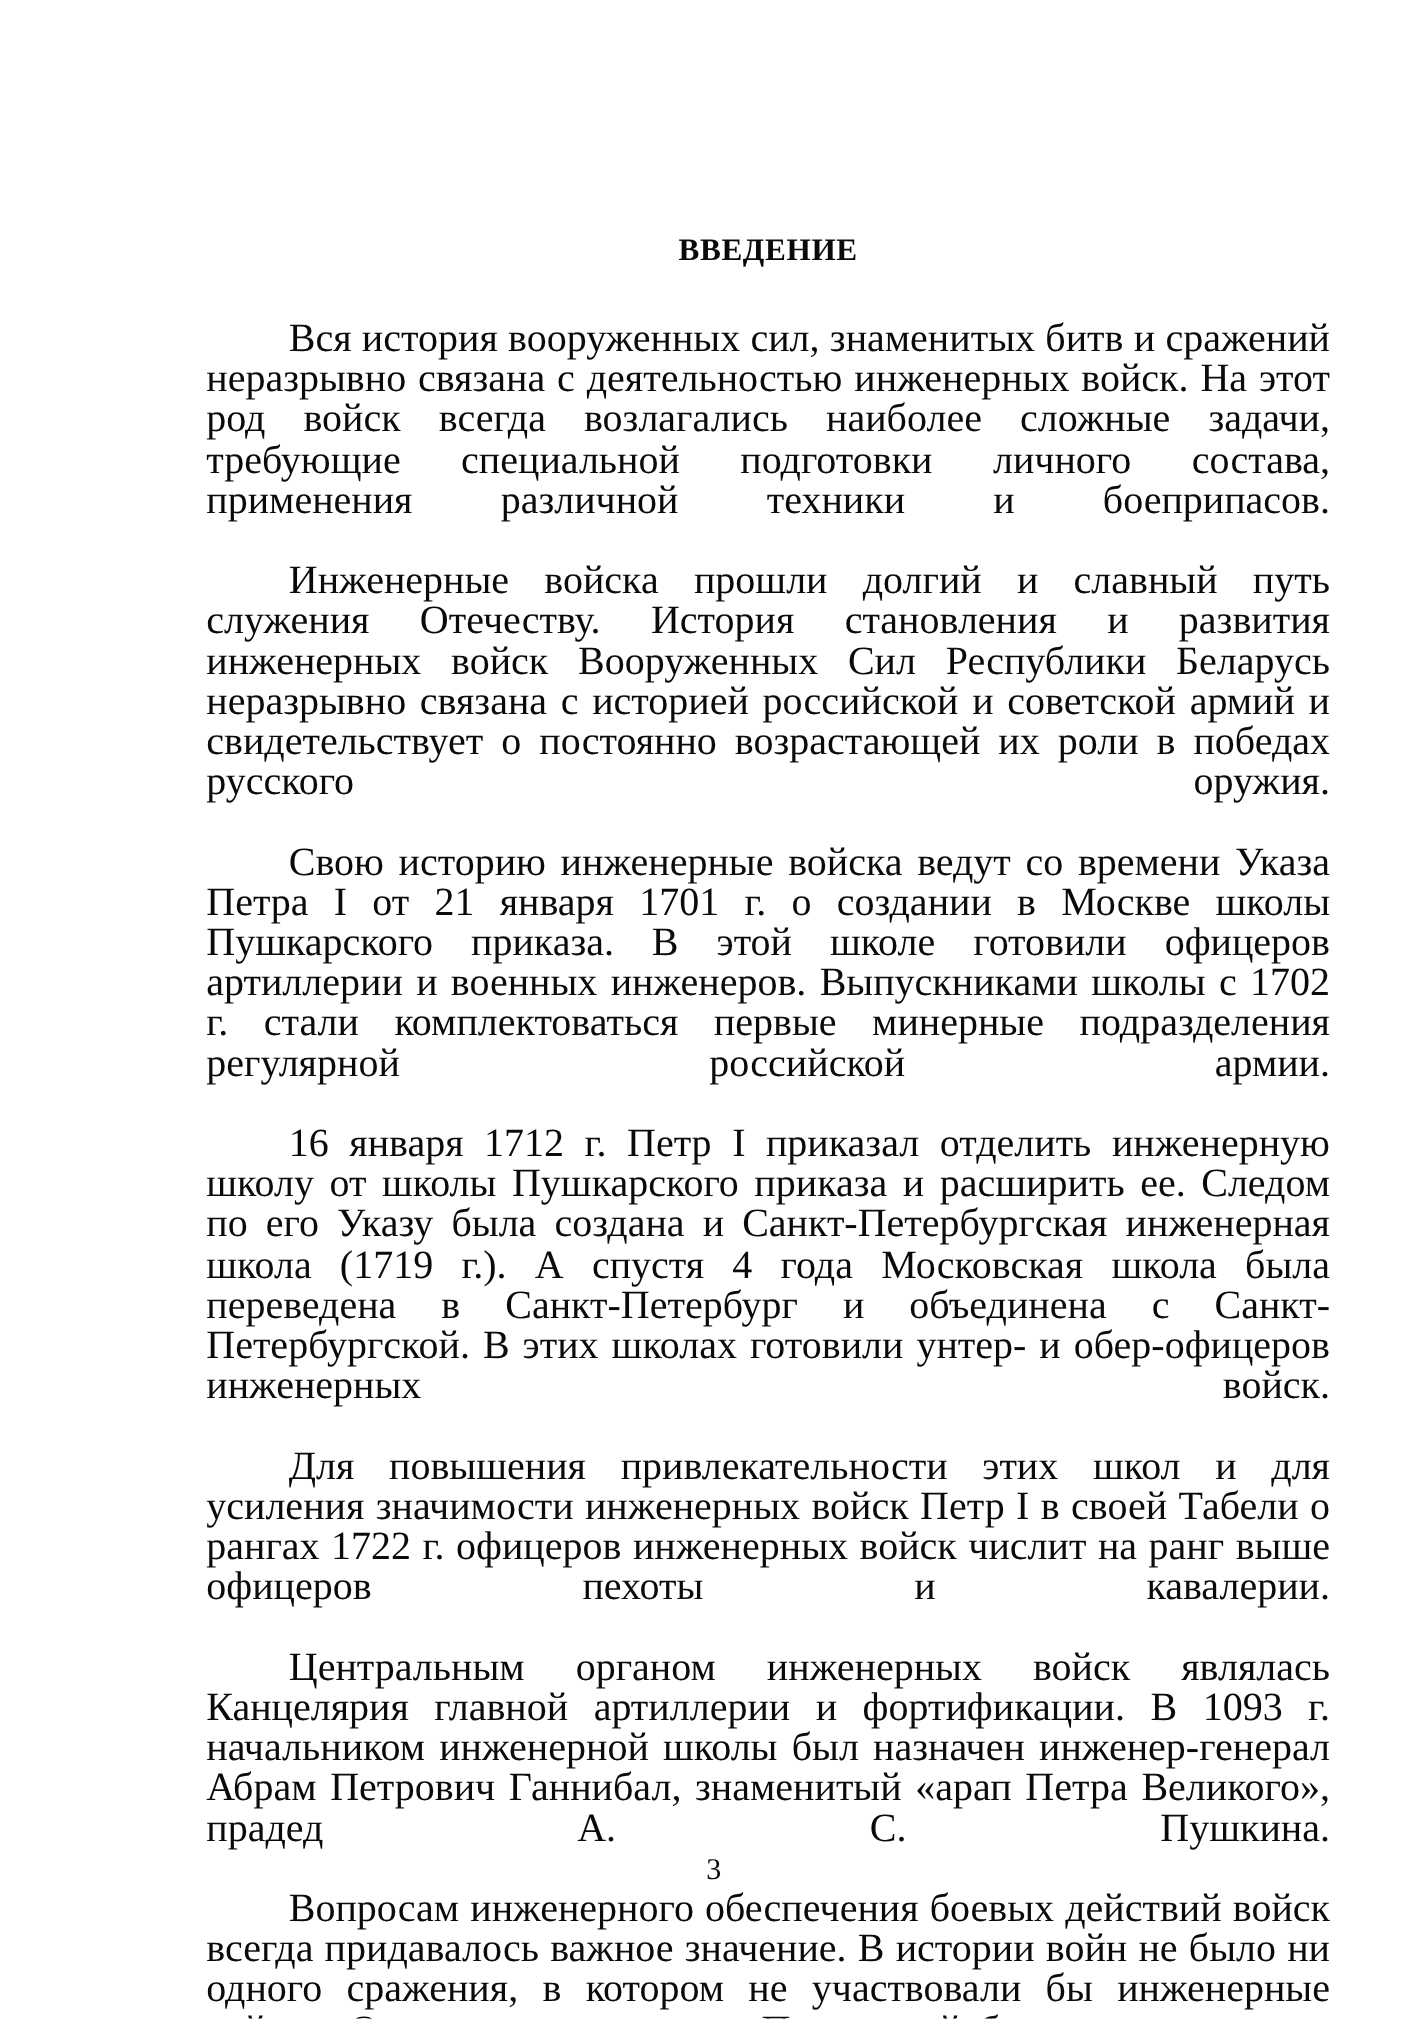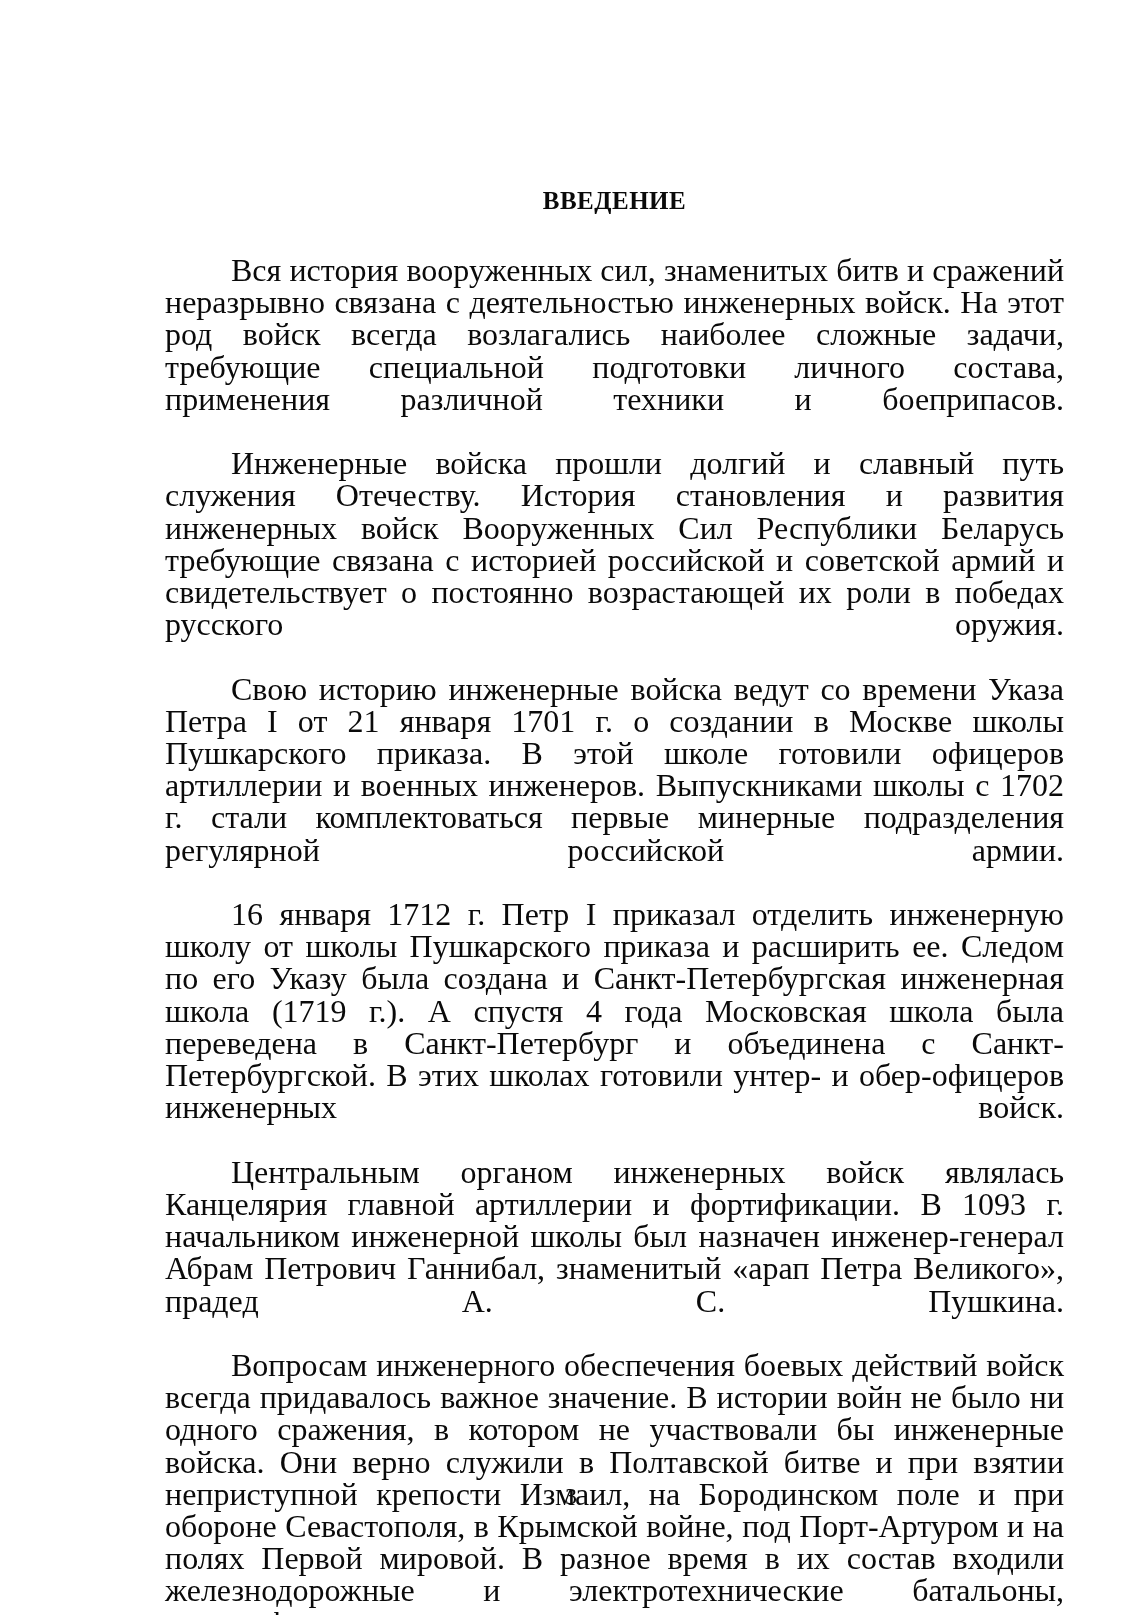--- a/index.html
+++ b/index.html
@@ -72,23 +72,24 @@
 <body>
 
 <div class="page">
 
   <div class="content">
 
     <h1 class="doc-heading">ВВЕДЕНИЕ</h1>
 
     <div class="body-text">
       <p>Вся история вооруженных сил, знаменитых битв и сражений неразрывно связана с деятельностью инженерных войск. На этот род войск всегда возлагались наиболее сложные задачи, требующие специальной подготовки личного состава, применения различной техники и боеприпасов.</p>
-      <p>Инженерные войска прошли долгий и славный путь служения Отечеству. История становления и развития инженерных войск Вооруженных Сил Республики Беларусь требующие связана с историей российской и советской армий и свидетельствует о постоянно возрастающей их роли в победах русского оружия.</p>
+      <p>Инженерные войска прошли долгий и славный путь служения Отечеству. История становления и развития инженерных войск Вооруженных Сил Республики Беларусь неразрывно связана с историей российской и советской армий и свидетельствует о постоянно возрастающей их роли в победах русского оружия.</p>
       <p>Свою историю инженерные войска ведут со времени Указа Петра I от 21 января 1701 г. о создании в Москве школы Пушкарского приказа. В этой школе готовили офицеров артиллерии и военных инженеров. Выпускниками школы с 1702 г. стали комплектоваться первые минерные подразделения регулярной российской армии.</p>
       <p>16 января 1712 г. Петр I приказал отделить инженерную школу от школы Пушкарского приказа и расширить ее. Следом по его Указу была создана и Санкт-Петербургская инженерная школа (1719 г.). А спустя 4 года Московская школа была переведена в Санкт-Петербург и объединена с Санкт-Петербургской. В этих школах готовили унтер- и обер-офицеров инженерных войск.</p>
+      <p>Для повышения привлекательности этих школ и для усиления значимости инженерных войск Петр I в своей Табели о рангах 1722 г. офицеров инженерных войск числит на ранг выше офицеров пехоты и кавалерии.</p>
       <p>Центральным органом инженерных войск являлась Канцелярия главной артиллерии и фортификации. В 1093 г. начальником инженерной школы был назначен инженер-генерал Абрам Петрович Ганнибал, знаменитый «арап Петра Великого», прадед А. С. Пушкина.</p>
       <p>Вопросам инженерного обеспечения боевых действий войск всегда придавалось важное значение. В истории войн не было ни одного сражения, в котором не участвовали бы инженерные войска. Они верно служили в Полтавской битве и при взятии неприступной крепости Измаил, на Бородинском поле и при обороне Севастополя, в Крымской войне, под Порт-Артуром и на полях Первой мировой. В разное время в их состав входили железнодорожные и электротехнические батальоны, телеграфные роты, воздухоплавательные отделения, автомобильные отряды и подразделения броневых сил, которые в последующем выделялись в самостоятельные рода</p>
     </div>
 
   </div>
 
   <div class="page-number">3</div>
 
 </div>
 

